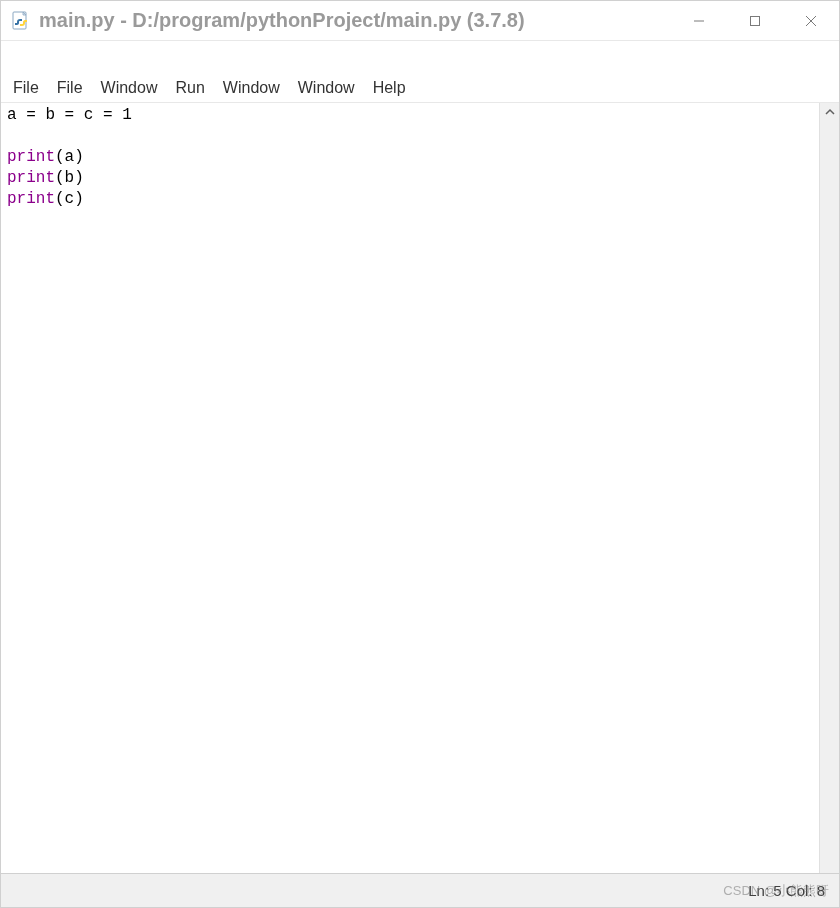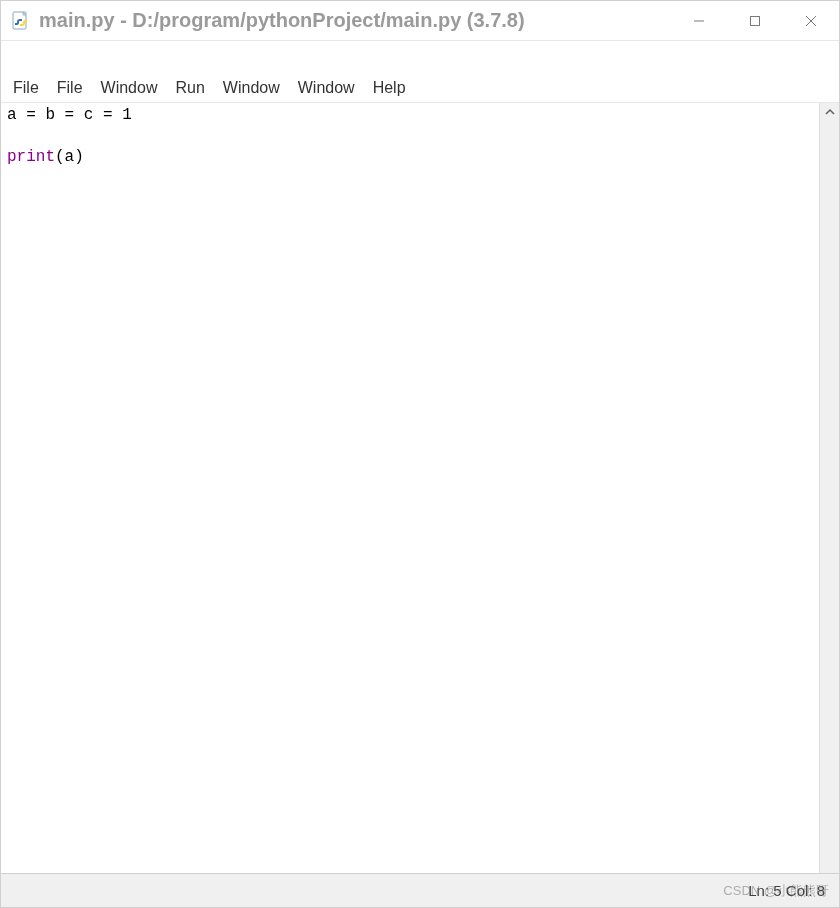--- a/index.html
+++ b/index.html
@@ -160,21 +160,21 @@
   <span class="menu-item">File</span>
   <span class="menu-item">File</span>
   <span class="menu-item">Window</span>
   <span class="menu-item">Run</span>
   <span class="menu-item">Window</span>
   <span class="menu-item">Window</span>
   <span class="menu-item">Help</span>
 </div>
 
 <div class="editor-wrap">
-  <div class="editor" id="editor"><div><span>a = b = c = </span><span class="tok-num">1</span></div><div>&nbsp;</div><div><span class="tok-builtin">print</span><span>(a)</span></div></div>
+  <div class="editor" id="editor"><div><span>a = b = c = </span><span class="tok-num">1</span></div><div>&nbsp;</div><div><span class="tok-builtin">print</span><span>(a)</span></div><div><span class="tok-builtin">print</span><span>(b)</span></div><div><span class="tok-builtin">print</span><span>(c)</span></div></div>
   <div class="scrollbar">
     <div class="scroll-arrow top">
       <svg width="10" height="10" viewBox="0 0 10 10">
           <path d="M1 7 L5 3 L9 7" fill="none" stroke="#606060" stroke-width="1.5"></path>
         </svg>
     </div>
   </div>
 </div>
 
 <div class="statusbar">

